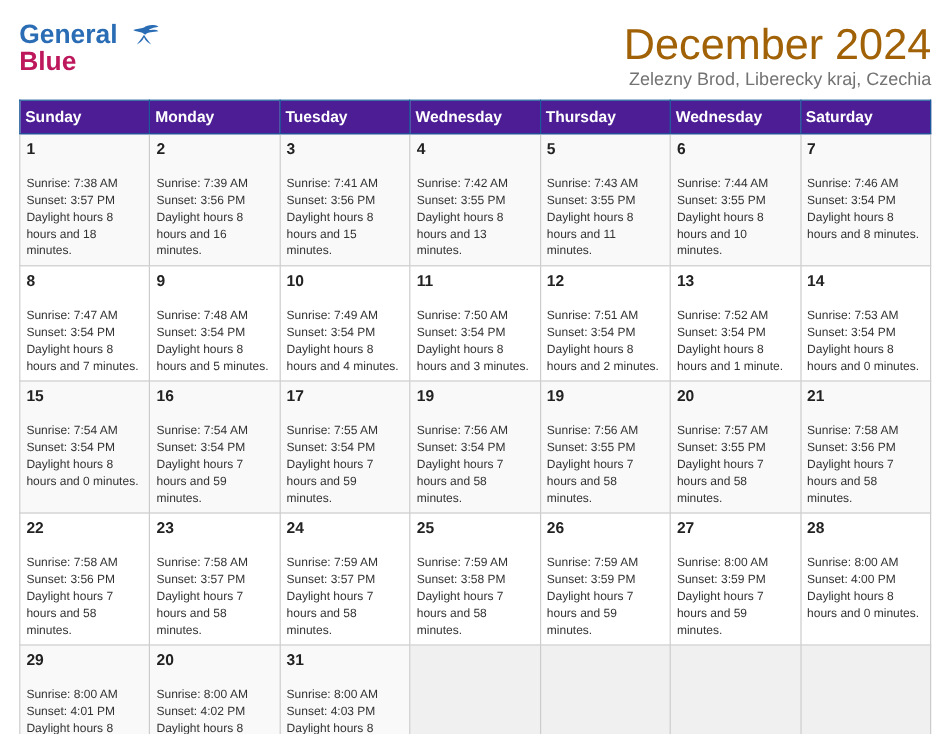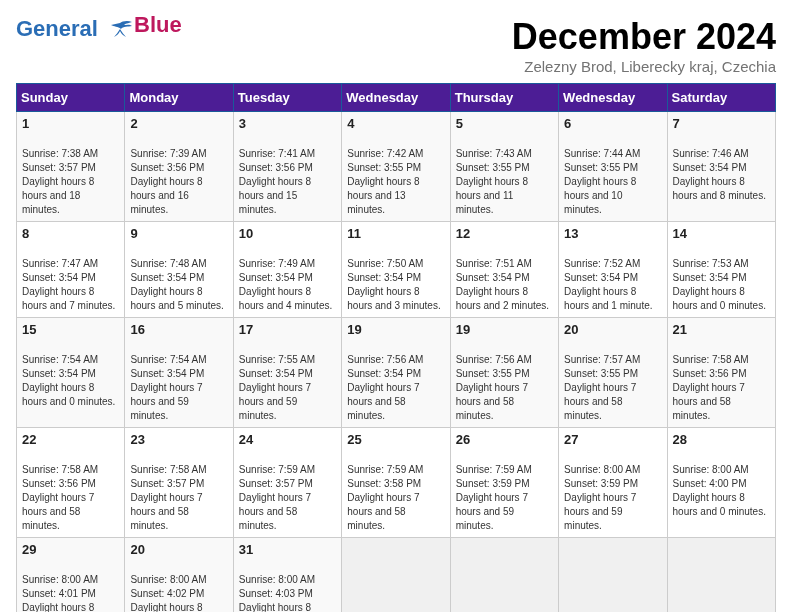--- a/index.html
+++ b/index.html
@@ -11,34 +11,35 @@
       padding: 16px;
     }
     .header {
       display: flex;
       justify-content: space-between;
       align-items: flex-start;
       margin-bottom: 8px;
     }
     .logo {
       display: flex;
+      flex-direction: column;
       align-items: flex-start;
     }
     .logo-wrapper {
       display: flex;
       align-items: center;
       gap: 2px;
     }
     .title-block {
       text-align: right;
     }
     .month-title {
       font-size: 36px;
-      font-weight: bold;
-      color: #000000;
+      font-weight: normal;
+      color: #a16207;
     }
     .location-title {
       font-size: 15px;
       color: #737373;
     }
     .calendar {
       width: 100%;
       border-collapse: collapse;
       font-size: 11px;
     }

